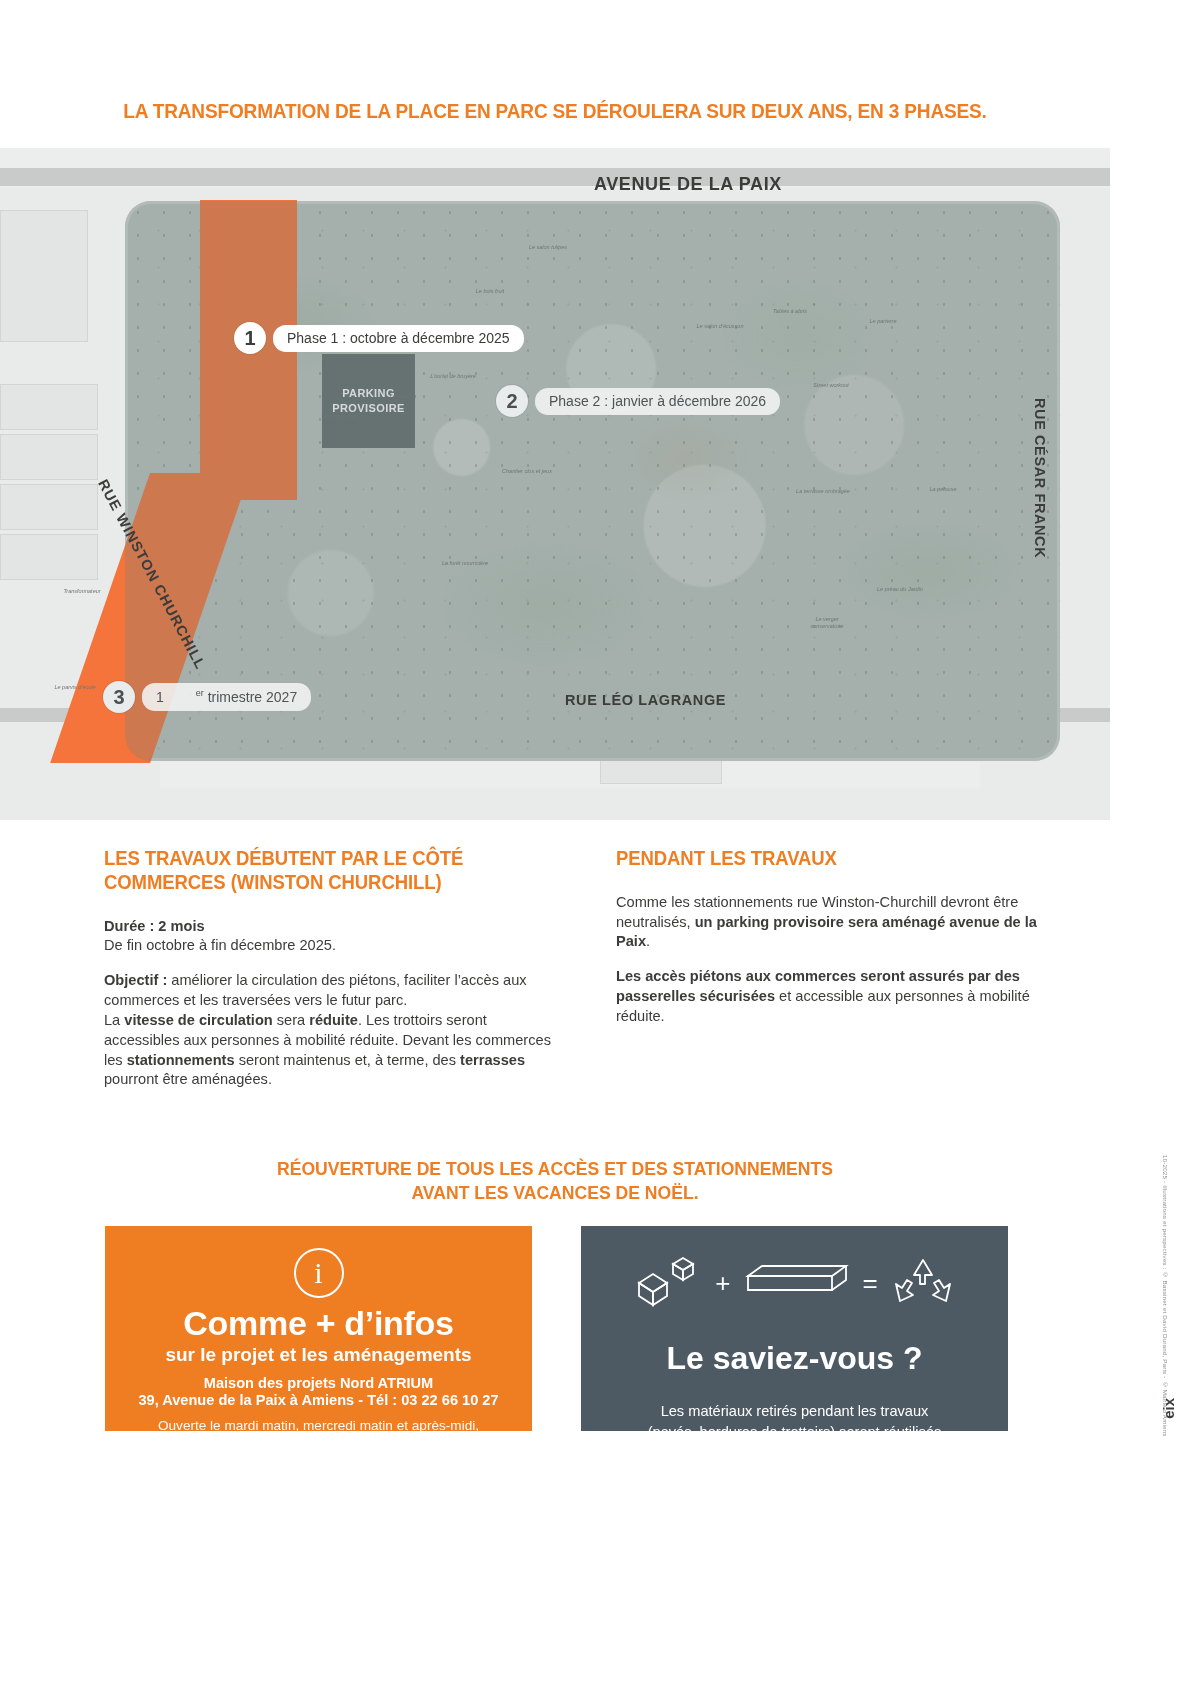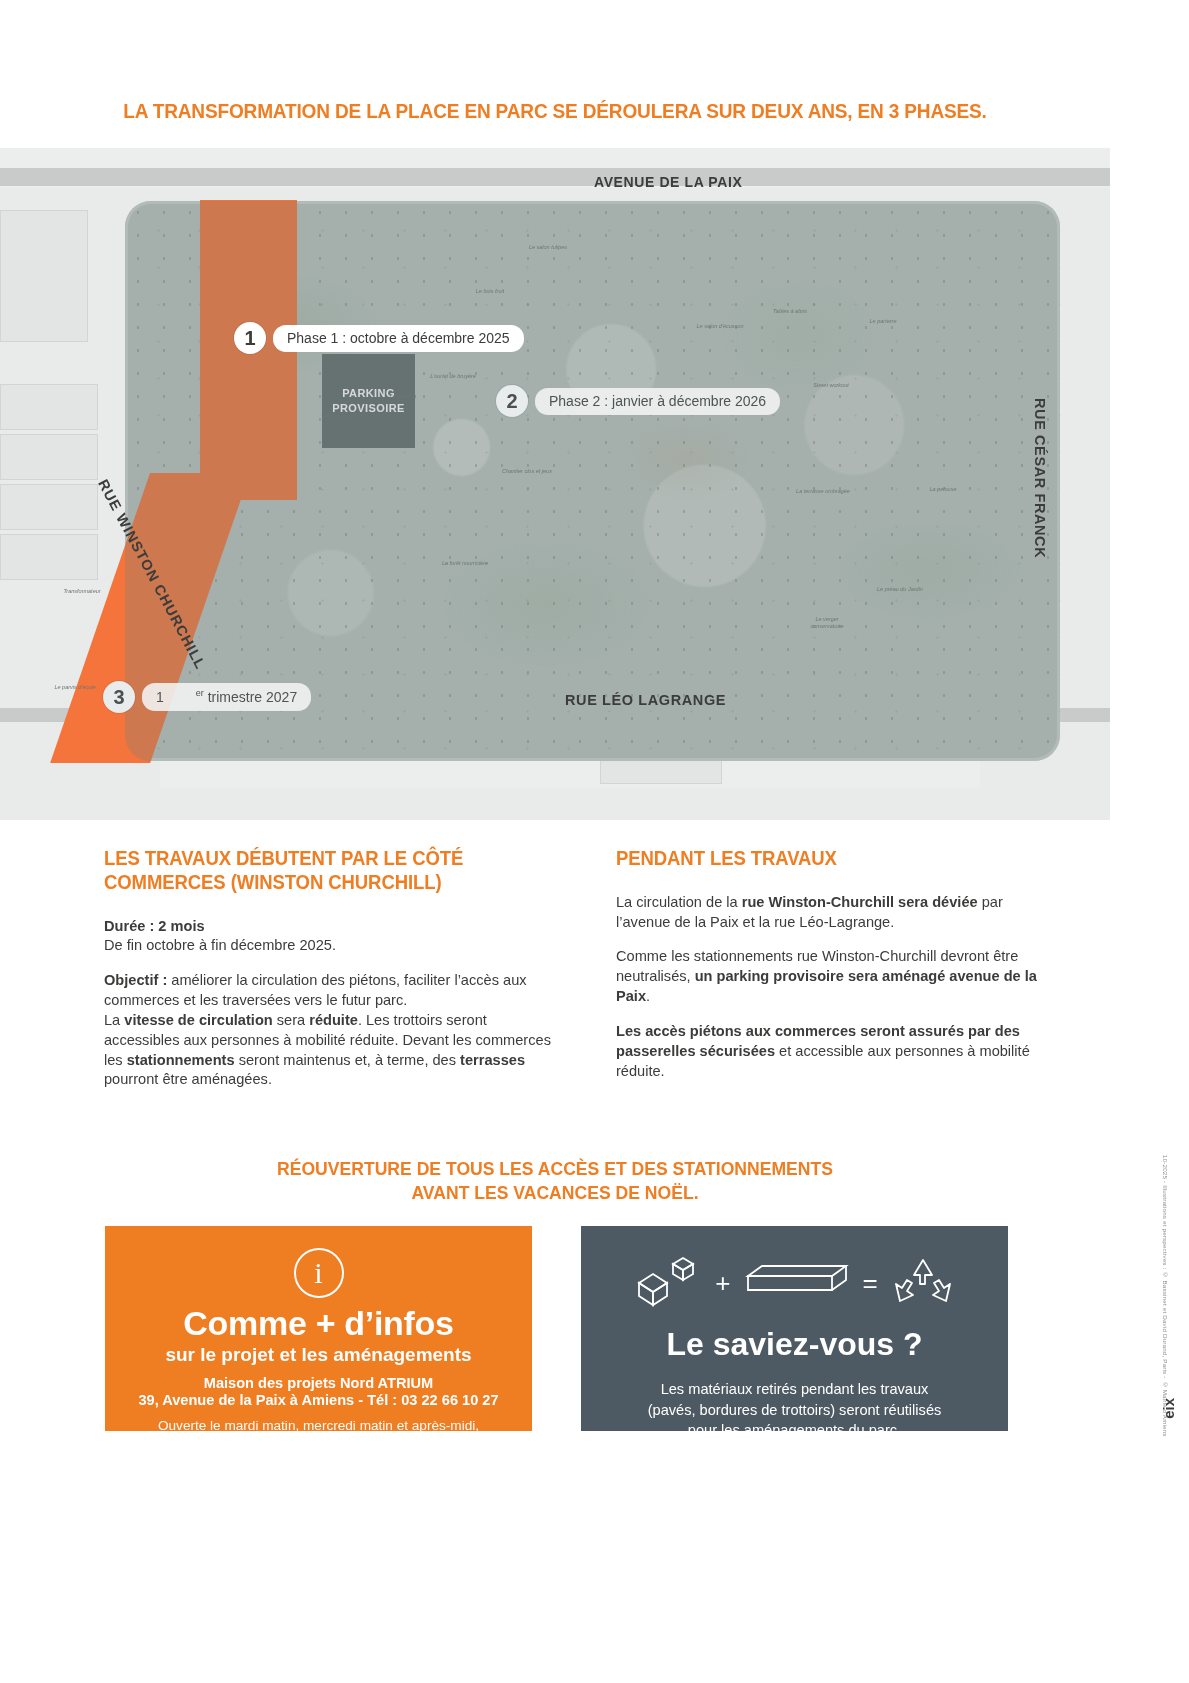--- a/index.html
+++ b/index.html
@@ -109,21 +109,21 @@
   .marker .pill.dim{background:rgba(242,244,244,.88);color:#4e5454;}
   .marker .pill sup{font-size:9px;vertical-align:super;padding-left:32px;}
 
   .m1{left:234px;top:174px;}
   .m2{left:496px;top:237px;}
   .m3{left:103px;top:533px;}
 
   .street{
     position:absolute;font-weight:bold;color:#3c3c3b;letter-spacing:.6px;
   }
-  .st-paix{left:594px;top:26px;font-size:14px;}
+  .st-paix{left:594px;top:26px;font-size:18px;}
   .st-leo{left:565px;top:544px;font-size:14.5px;}
   .st-cesar{
     left:1032px;top:250px;font-size:14.5px;
     writing-mode:vertical-rl;
   }
   .st-winston{
     left:144px;top:320px;font-size:14.5px;
     writing-mode:vertical-rl;
     transform:rotate(-28deg);
     transform-origin:center;
@@ -167,22 +167,22 @@
     font-family:"Liberation Serif", serif;
   }
   .box-title{
     font-size:34px;font-weight:bold;margin-top:6px;letter-spacing:-0.3px;
   }
   .box-sub{font-size:19px;font-weight:bold;margin-top:1px;}
   .box-line{font-size:14.6px;font-weight:bold;margin-top:9px;}
   .box-line2{font-size:14.6px;font-weight:bold;margin-top:1px;}
   .box-hours{font-size:13.6px;margin-top:8px;line-height:1.45;opacity:.97;}
 
-  .box-dark .dk-title{font-size:32px;font-weight:bold;margin-top:6px;}
-  .box-dark .dk-body{font-size:14.6px;margin-top:16px;line-height:1.42;}
+  .box-dark .dk-title{font-size:32px;font-weight:bold;margin-top:20px;}
+  .box-dark .dk-body{font-size:14.6px;margin-top:24px;line-height:1.42;}
   .icons-row{
     height:74px;display:flex;align-items:center;justify-content:center;
     gap:14px;margin-top:20px;
   }
 
   
   .credit{
     position:absolute;right:20px;top:1155px;
     writing-mode:vertical-rl;
     font-size:6.2px;color:#8a8f8f;letter-spacing:.2px;
@@ -282,23 +282,20 @@
 
     <p>
       <b>Objectif :</b><span> améliorer la circulation des piétons, faciliter l’accès aux commerces et les traversées vers le futur parc.</span><br>
       <span>La </span><b>vitesse de circulation</b><span> sera </span><b>réduite</b><span>. Les trottoirs seront accessibles aux personnes à mobilité réduite. Devant les commerces les </span><b>stationnements</b><span> seront maintenus et, à terme, des </span><b>terrasses</b><span> pourront être aménagées.</span>
     </p>
   </div>
 
   <div class="col col-r">
     <div class="sec-title">PENDANT LES TRAVAUX</div>
 
-    <p>
-      <span>La circulation de la </span><b>rue Winston-Churchill sera déviée</b><span> par l’avenue de la Paix et la rue Léo-Lagrange.</span>
-    </p>
 
     <p>
       <span>Comme les stationnements rue Winston-Churchill devront être neutralisés, </span><b>un parking provisoire sera aménagé avenue de la Paix</b><span>.</span>
     </p>
 
     <p>
       <b>Les accès piétons aux commerces seront assurés par des passerelles sécurisées</b><span> et accessible aux personnes à mobilité réduite.</span>
     </p>
   </div>
 

